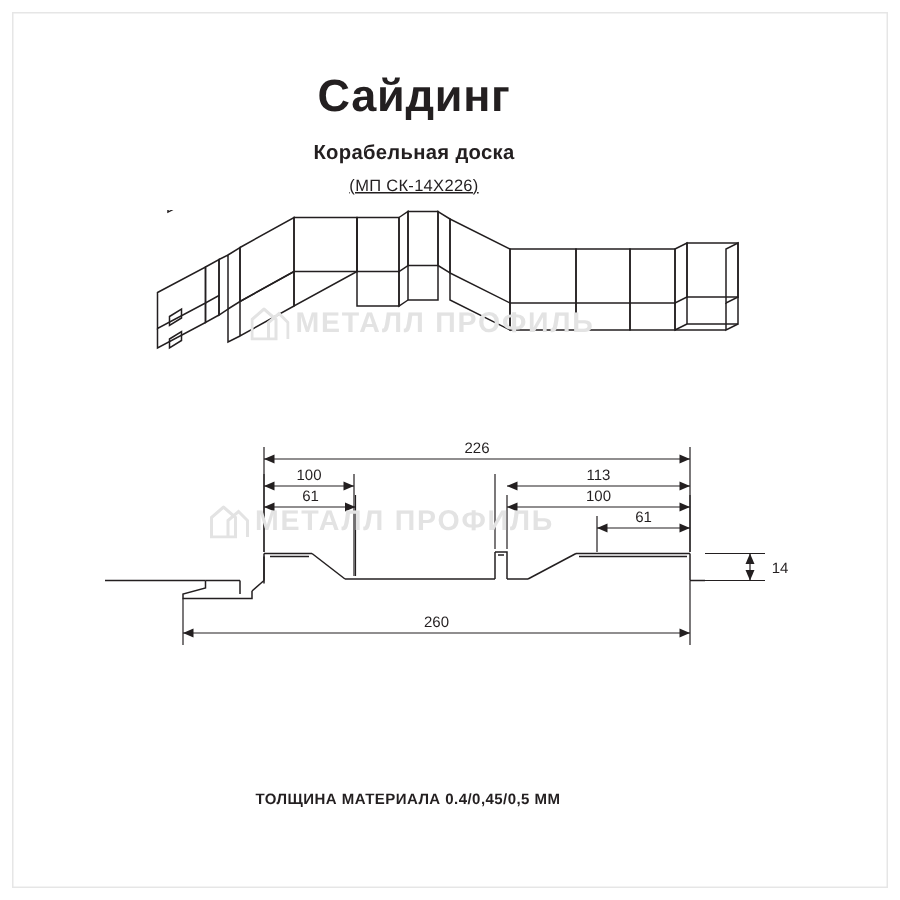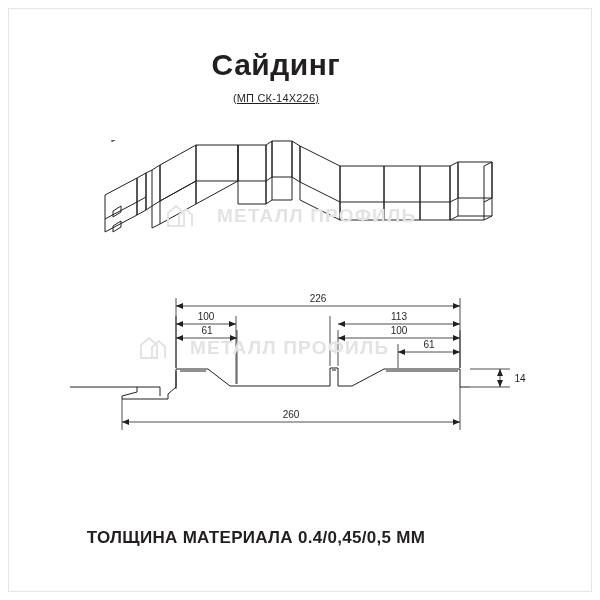--- a/index.html
+++ b/index.html
@@ -71,59 +71,60 @@
     display: block;
   }
 
   
   .wm {
     position: absolute;
     pointer-events: none;
     opacity: 1;
     display: flex;
     align-items: center;
-    gap: 24px;
+    gap: 4px;
     color: #e3e3e3;
     font-weight: bold;
     white-space: nowrap;
   }
   .wm .wm-text {
     font-size: 19px;
     letter-spacing: 1.2px;
   }
   .wm-1 { left: 167px; top: 205px; }
   .wm-2 { left: 140px; top: 337px; }
   .wm-logo {
     width: 26px;
     height: 22px;
     position: relative;
     flex: 0 0 auto;
   }
 
   
   .footer {
     position: absolute;
-    left: 0;
+    left: 16px;
     top: 528px;
     width: 512px;
     text-align: center;
-    font-size: 17px;
+    font-size: 10px;
     font-weight: bold;
     letter-spacing: 0.3px;
   }
 </style>
 </head>
 <body>
 
 <div class="page">
 
   <div class="frame"></div>
 
   <div class="header">
     <div class="title">Сайдинг</div>
+    <div class="subtitle">Корабельная доска</div>
     <div class="code">(МП СК-14Х226)</div>
   </div>
 
   <div class="drawing">
     <svg width="600" height="340" viewBox="0 0 600 340" xmlns="http://www.w3.org/2000/svg">
       <g fill="none" stroke="#231f20" stroke-width="1" stroke-linejoin="miter" stroke-linecap="butt">
 
         <g>
 
           <path d="M105 55 L137 38 L137 62 L105 79 Z"></path>

